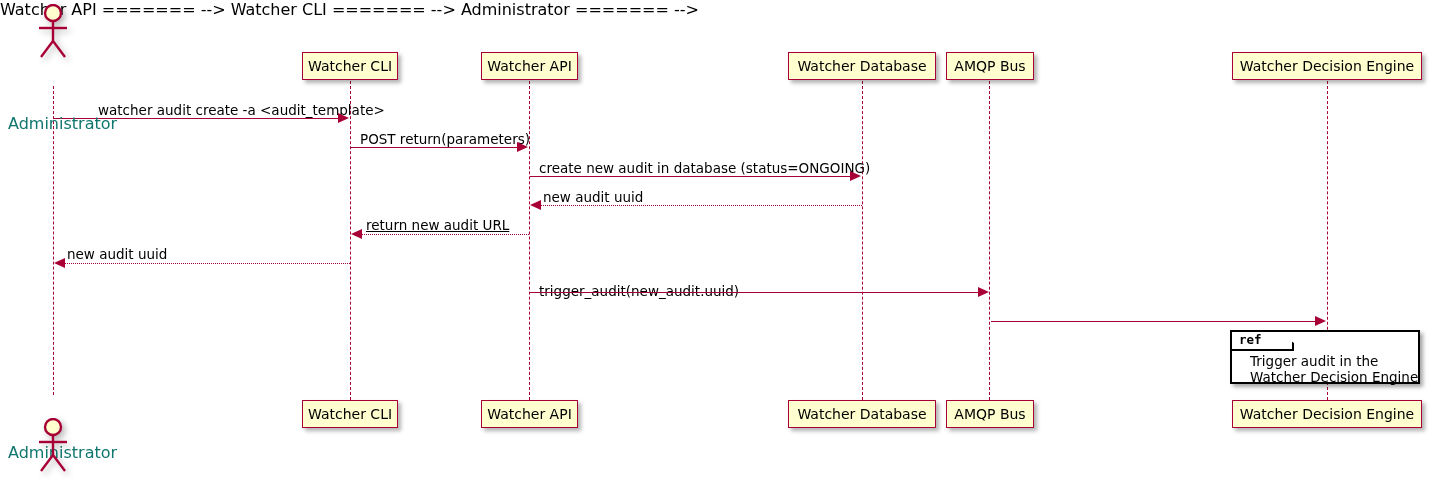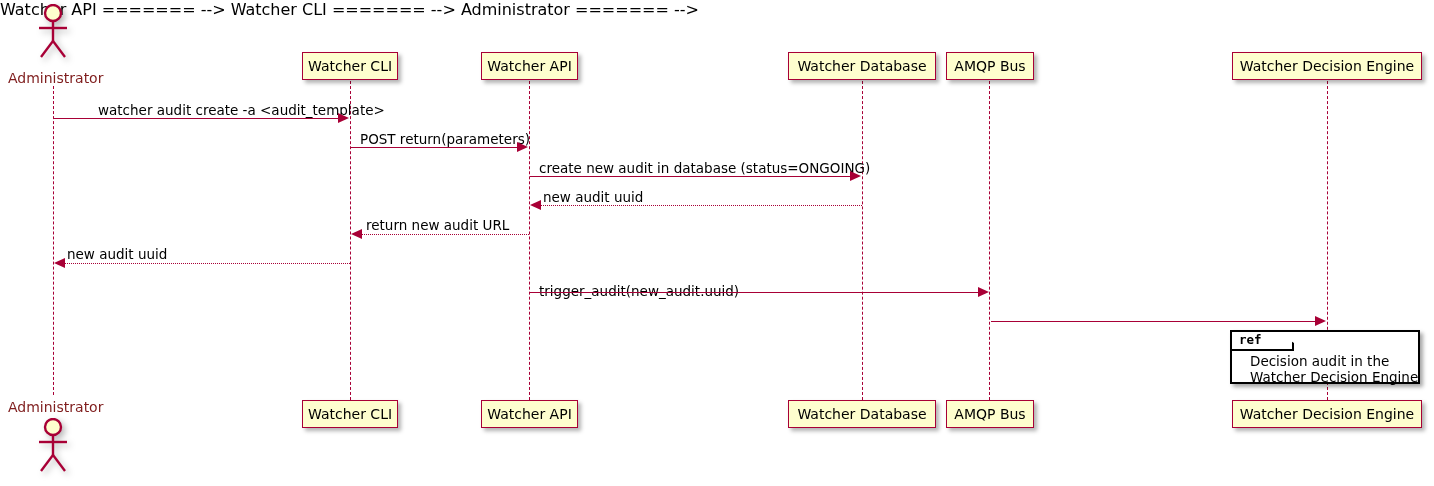--- a/index.html
+++ b/index.html
@@ -42,24 +42,25 @@
     z-index: 4;
     box-shadow: 3px 3px 4px rgba(0,0,0,0.30);
   }
   
   .actor-wrap {
     position: absolute;
     z-index: 4;
   }
   .actor-label {
     position: absolute;
-    font-size: 14px;
-    color: #7f1d1d;
+    font-size: 16px;
+    color: #0f766e;
     white-space: nowrap;
     z-index: 4;
+    margin-top: 44px;
   }
   .actor-fig {
     position: absolute;
     width: 42px;
     height: 56px;
     filter: drop-shadow(3px 3px 3px rgba(0,0,0,0.28));
   }
   
   .msg {
     position: absolute;
@@ -203,21 +204,21 @@
   <div class="msg-label" style="left:539px; top:162px;">create new audit in database (status=ONGOING)</div>
   <div class="msg" style="left:530px; top:176px; width:321px;"></div>
   <div class="arrowhead right" style="left:850px; top:171px;"></div>
 
    Watcher API ======= --&gt;
   <div class="msg-label" style="left:543px; top:191px;">new audit uuid</div>
   <div class="msg dotted" style="left:541px; top:205px; width:321px;"></div>
   <div class="arrowhead left" style="left:530px; top:200px;"></div>
 
    Watcher CLI ======= --&gt;
-  <div class="msg-label" style="left:366px; top:219px;">return new audit URL</div>
+  <div class="msg-label" style="left:366px; top:219px;text-decoration:underline;">return new audit URL</div>
   <div class="msg dotted" style="left:362px; top:234px; width:167px;"></div>
   <div class="arrowhead left" style="left:351px; top:229px;"></div>
 
    Administrator ======= --&gt;
   <div class="msg-label" style="left:67px; top:248px;">new audit uuid</div>
   <div class="msg dotted" style="left:65px; top:263px; width:285px;"></div>
   <div class="arrowhead left" style="left:54px; top:258px;"></div>
 
   
   <div class="msg-label" style="left:539px; top:285px;">trigger_audit(new_audit.uuid)</div>
@@ -227,18 +228,18 @@
   
   <div class="msg" style="left:991px; top:321px; width:325px;"></div>
   <div class="arrowhead right" style="left:1315px; top:316px;"></div>
 
   
   <div class="ref-box" style="left:1230px; top:330px; width:190px; height:54px;">
     <div class="ref-tab">
       <span class="ref-tab-label">ref</span>
     </div>
     <div class="ref-body">
-      <div>Decision audit in the</div>
+      <div>Trigger audit in the</div>
       <div>Watcher Decision Engine</div>
     </div>
   </div>
 
 </div>
 
 </body></html>

